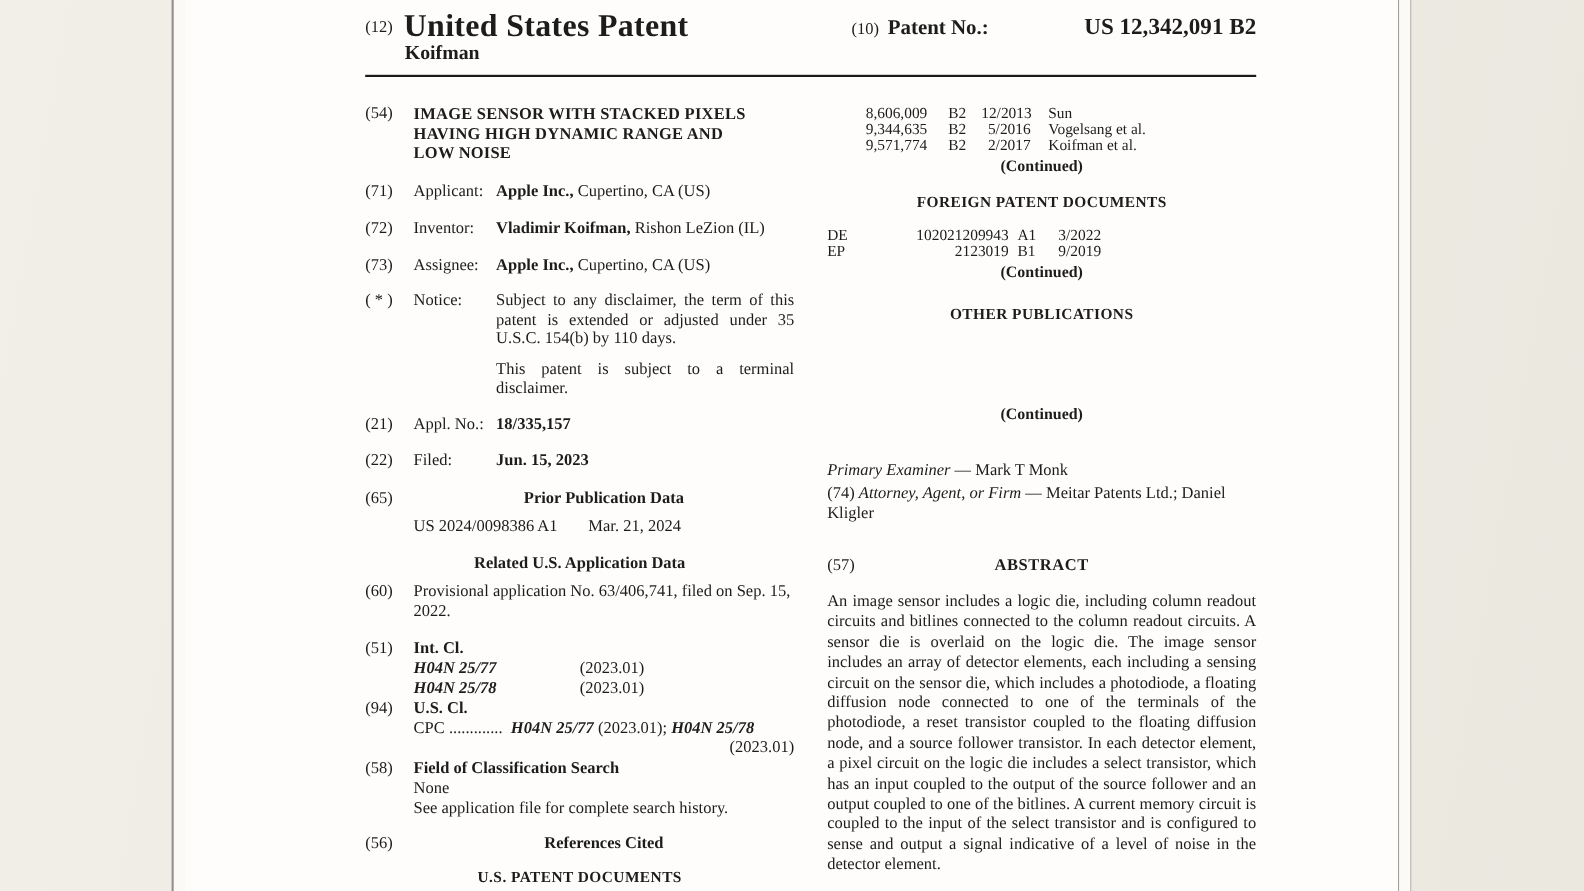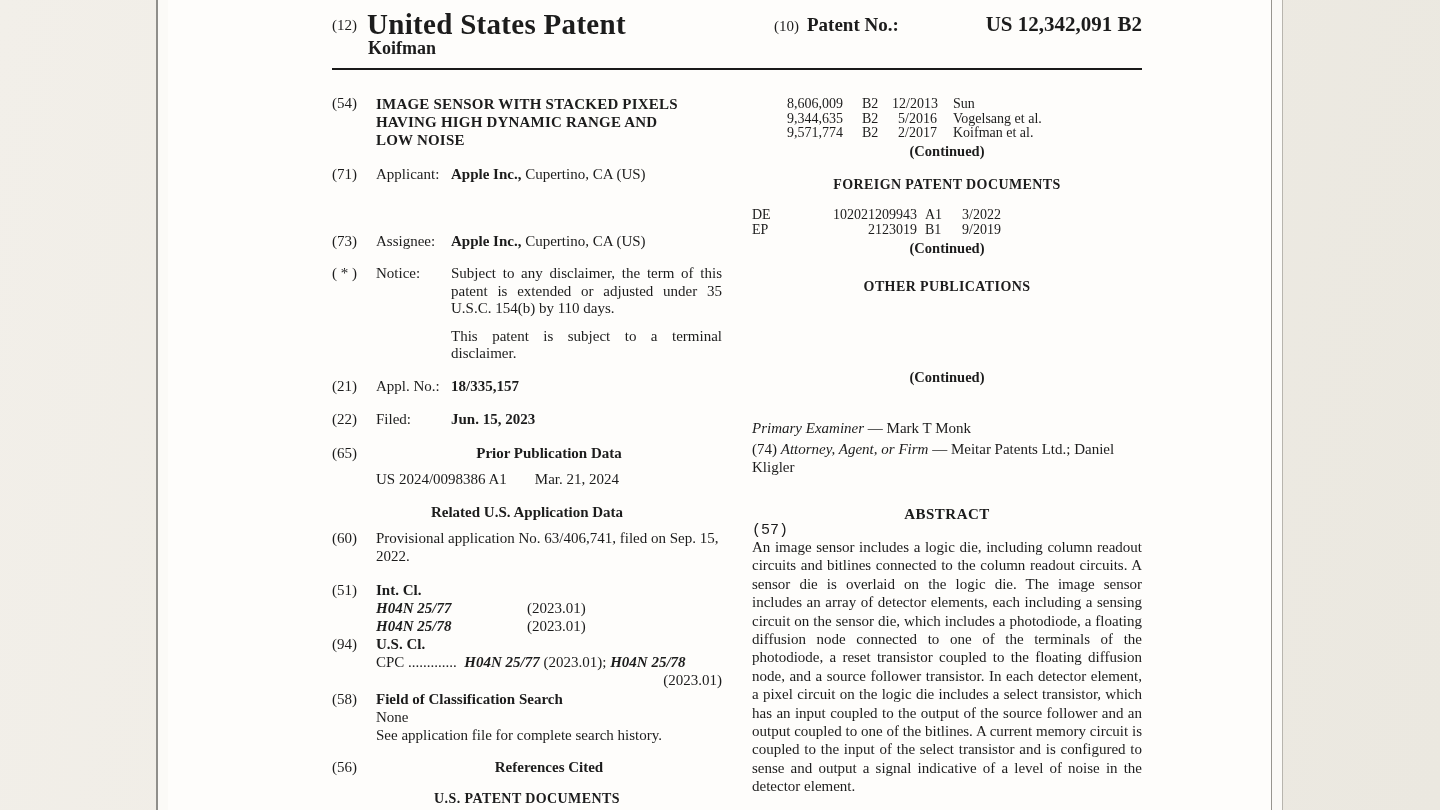--- a/index.html
+++ b/index.html
@@ -58,21 +58,21 @@
   .usref-row { display:grid; grid-template-columns:35px 75px 30px 45px 16px 1fr; font-size:14px; line-height:14.5px; }
   .usref-row .date { text-align:right; }
   .fref-row { display:grid; grid-template-columns:72px 93px 8px 30px 46px 1fr; font-size:14px; line-height:14.5px; }
   .fref-row .num { text-align:right; }
   .fref-row .date { text-align:right; }
   .sec-head { font-size:14px; letter-spacing:.4px; }
   .continued { font-size:14.5px; }
   .pubs { font-size:14.6px; line-height:18px; }
   .abstract { font-size:15px; line-height:18.4px; }
   .abs-head-row { position:relative; }
-  .abs-code { position:absolute; left:0; top:16px;font-family:Liberation Mono, monospace; }
+  .abs-code { position:absolute; left:0; top:0; }
 </style>
 </head>
 <body>
 
 <div class="edge edge-line-l1"></div>
 <div class="edge edge-strip-l"></div>
 <div class="edge edge-line-r1"></div>
 <div class="edge edge-strip-r"></div>
 <div class="edge edge-line-r2"></div>
 
@@ -98,20 +98,25 @@
     <span class="code">(54)</span>
     <span class="patent-title">IMAGE SENSOR WITH STACKED PIXELS HAVING HIGH DYNAMIC RANGE AND LOW NOISE</span>
   </div>
 
   <div class="abs lrow t" style="top:166px">
     <span class="code">(71)</span>
     <span>Applicant:</span>
     <span><span class="b">Apple Inc.,</span><span> Cupertino, CA (US)</span></span>
   </div>
 
+  <div class="abs lrow t" style="top:200px">
+    <span class="code">(72)</span>
+    <span>Inventor:</span>
+    <span><span class="b">Vladimir Koifman,</span><span> Rishon LeZion (IL)</span></span>
+  </div>
 
   <div class="abs lrow t" style="top:233px">
     <span class="code">(73)</span>
     <span>Assignee:</span>
     <span><span class="b">Apple Inc.,</span><span> Cupertino, CA (US)</span></span>
   </div>
 
   <div class="abs lrow t" style="top:265px">
     <span class="code">( * )</span>
     <span>Notice:</span>

